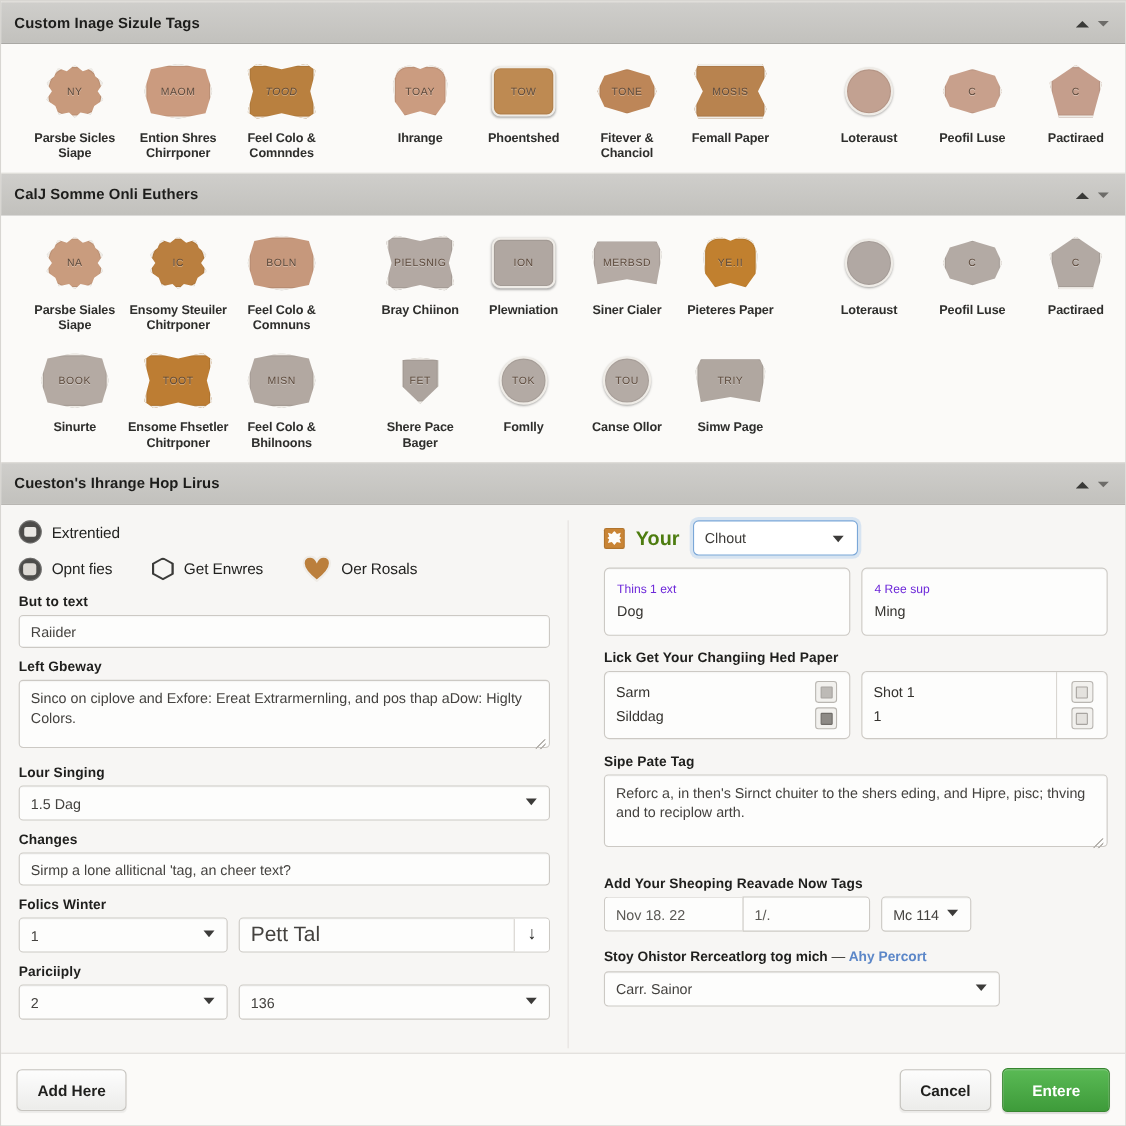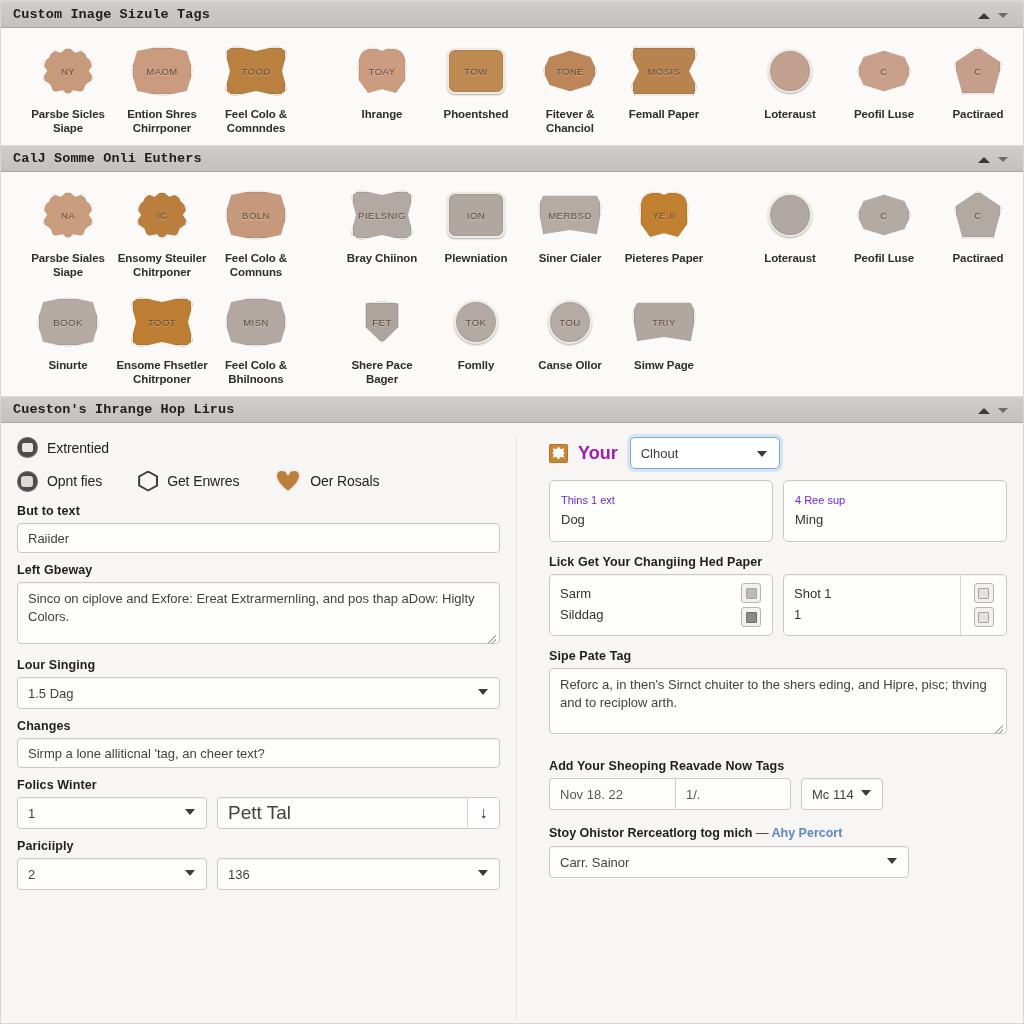--- a/index.html
+++ b/index.html
@@ -13,28 +13,27 @@
   #app {
     width: 1024px; height: 1024px;
     background: #f4f3f1;
     display: flex; flex-direction: column;
     overflow: hidden;
     border: 1px solid #d8d6d2;
   }
 
   
   .sec-head {
-    height: 27px;
+    height: 39px;
     background: linear-gradient(180deg,#cfcecb 0%,#c2c1bd 100%);
     border-top: 1px solid #dedcd8;
     border-bottom: 1px solid #a9a8a4;
     display: flex; align-items: center;
     padding: 0 12px;
     flex: 0 0 auto;
-    font-family: Liberation Mono, monospace;
   }
   .sec-head .title {
     font-size: 13.5px; font-weight: bold; color: #1d1d1b;
     letter-spacing: .1px;
   }
   .sec-head .spacer { flex: 1; }
   .caret {
     width: 16px; height: 16px; display: inline-block;
     position: relative; margin-left: 3px;
   }
@@ -191,21 +190,21 @@
   .your-row { display:flex; align-items:center; margin-bottom: 11px; }
   .ic-sq-orange {
     width:19px; height:19px; background:#c98434; border-radius:2px;
     position:relative; box-shadow: inset 0 0 0 1px rgba(0,0,0,.12);
   }
   .ic-sq-orange::after{
     content:""; position:absolute; left:3px; top:3px; width:13px; height:13px;
     background:#fdfcfa;
     clip-path: polygon(50% 0%,68% 22%,95% 14%,86% 40%,100% 50%,86% 60%,95% 86%,68% 78%,50% 100%,32% 78%,5% 86%,14% 60%,0% 50%,14% 40%,5% 14%,32% 22%);
   }
-  .your-txt { font-size: 18px; font-weight: bold; color:#a21caf; margin:0 12px 0 10px;}
+  .your-txt { font-size: 18px; font-weight: bold; color:#4d7c0f; margin:0 12px 0 10px;}
   .focus-sel {
     width: 150px;
     border: 1px solid #7aa7d8; border-radius: 5px; background:#fff;
     height: 32px; box-shadow: 0 0 0 3px rgba(150,190,235,.32);
     position: relative; display:flex; align-items:center; padding: 0 26px 0 10px;
     font-size: 13px; color: #3c3a37;
   }
   .focus-sel::after{
     content:""; position:absolute; right:12px; top:13px;
     border-left:5px solid transparent;border-right:5px solid transparent;border-top:6px solid #3c3b39;
@@ -623,13 +622,19 @@
         <span class="dash">—</span>
         <span class="sub-link">Ahy Percort</span>
       </div>
       <div class="select-wrap" style="width:360px">
         <div class="select">Carr. Sainor</div>
       </div>
 
     </div>
   </div>
 
+  <div class="footer">
+    <div class="btn btn-grey">Add Here</div>
+    <div class="fspacer"></div>
+    <div class="btn btn-grey">Cancel</div>
+    <div class="btn btn-green">Entere</div>
+  </div>
 </div>
 
 </body></html>

